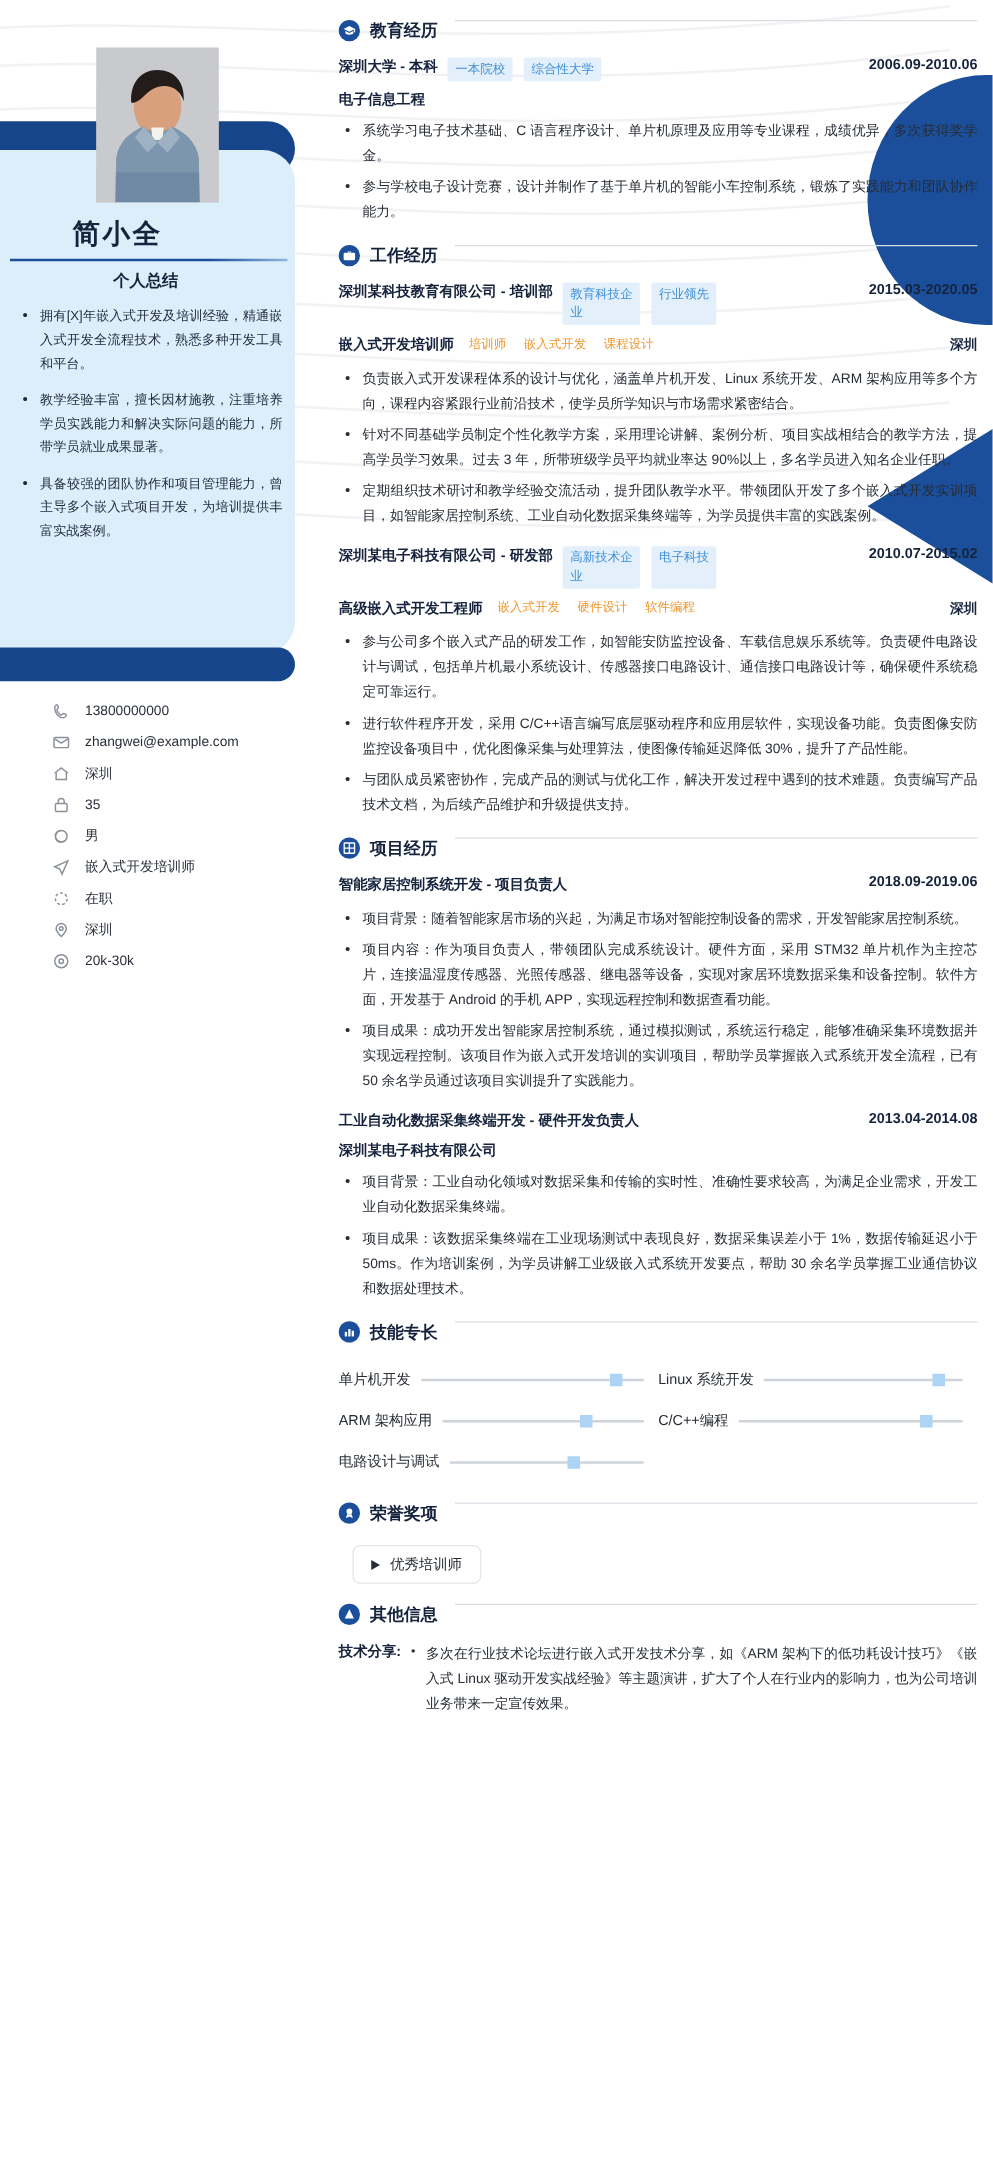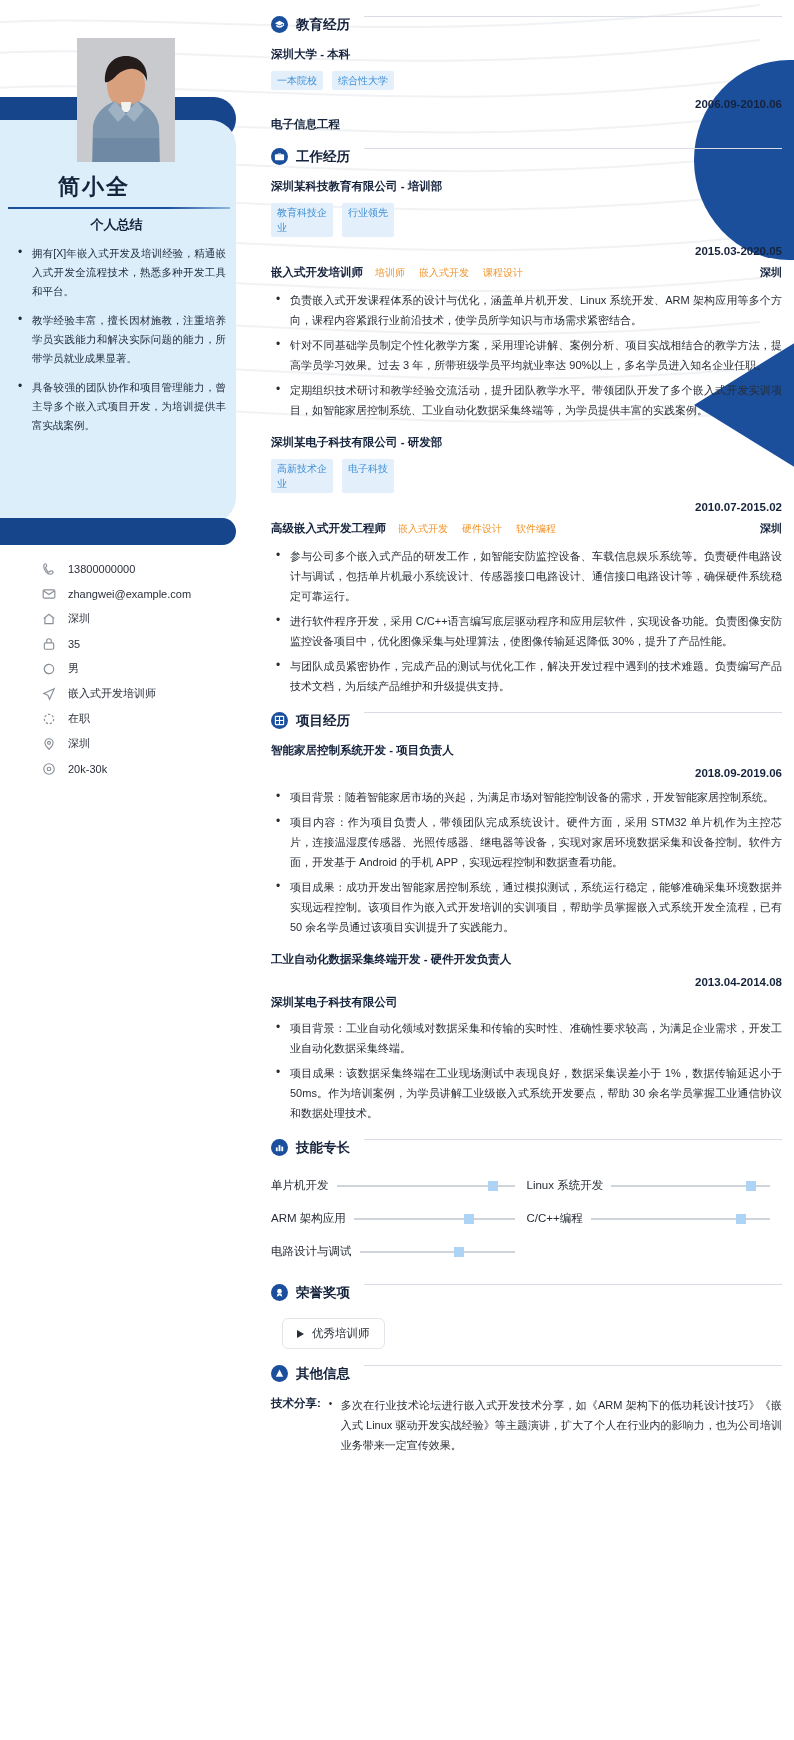--- a/index.html
+++ b/index.html
@@ -87,21 +87,21 @@
   .sec-head { display: flex; align-items: flex-start; gap: 8px; margin: 16px 0 12px 0; }
   .sec-ico {
     width: 17px; height: 17px; border-radius: 50%; background: #1b4f9c;
     display: flex; align-items: center; justify-content: center; flex: 0 0 17px;
   }
   .sec-ico svg { display: block; }
   .sec-title { font-size: 13.5px; font-weight: bold; color: #16233d; white-space: nowrap; }
   .sec-rule { flex: 1 1 auto; height: 1px; background: #d9dde3; margin-left: 6px; }
 
   .entry { margin-bottom: 14px; }
-  .entry-line1 { display: flex; align-items: flex-start; gap: 8px; flex-direction: column; }
+  .entry-line1 { display: flex; align-items: flex-start; gap: 8px; }
   .org { font-size: 11.5px; font-weight: bold; color: #16233d; line-height: 17px; max-width: 186px; }
   .org.wide { max-width: 300px; }
   .tags { display: flex; gap: 9px; flex: 0 0 auto; }
   .tag {
     font-size: 10px; padding: 2px 6px; line-height: 15px; border-radius: 2px;
     background: #e3f0fc; color: #3f8fd6; max-width: 62px;
   }
   .tag.orange { background: transparent; color: #f0952c; padding: 2px 2px; max-width: none; white-space: nowrap; }
   .daterange {
     margin-left: auto; font-size: 11.5px; font-weight: bold; color: #16233d; white-space: nowrap;
@@ -310,20 +310,24 @@
     <div class="entry">
       <div class="entry-line1">
         <span class="org wide">深圳大学 - 本科</span>
         <span class="tags">
           <span class="tag">一本院校</span>
           <span class="tag">综合性大学</span>
         </span>
         <span class="daterange">2006.09-2010.06</span>
       </div>
       <div class="major">电子信息工程</div>
+      <ul class="bullets">
+        <li>系统学习电子技术基础、C 语言程序设计、单片机原理及应用等专业课程，成绩优异，多次获得奖学金。</li>
+        <li>参与学校电子设计竞赛，设计并制作了基于单片机的智能小车控制系统，锻炼了实践能力和团队协作能力。</li>
+      </ul>
     </div>
   </div>
 
   <div class="section">
     <div class="sec-head">
       <span class="sec-ico">
         <svg width="11" height="11" viewBox="0 0 24 24" fill="#fff">
             <rect x="2" y="7" width="20" height="13" rx="2"></rect>
             <path d="M9 7V5h6v2h-2V6h-2v1z"></path>
           </svg>

